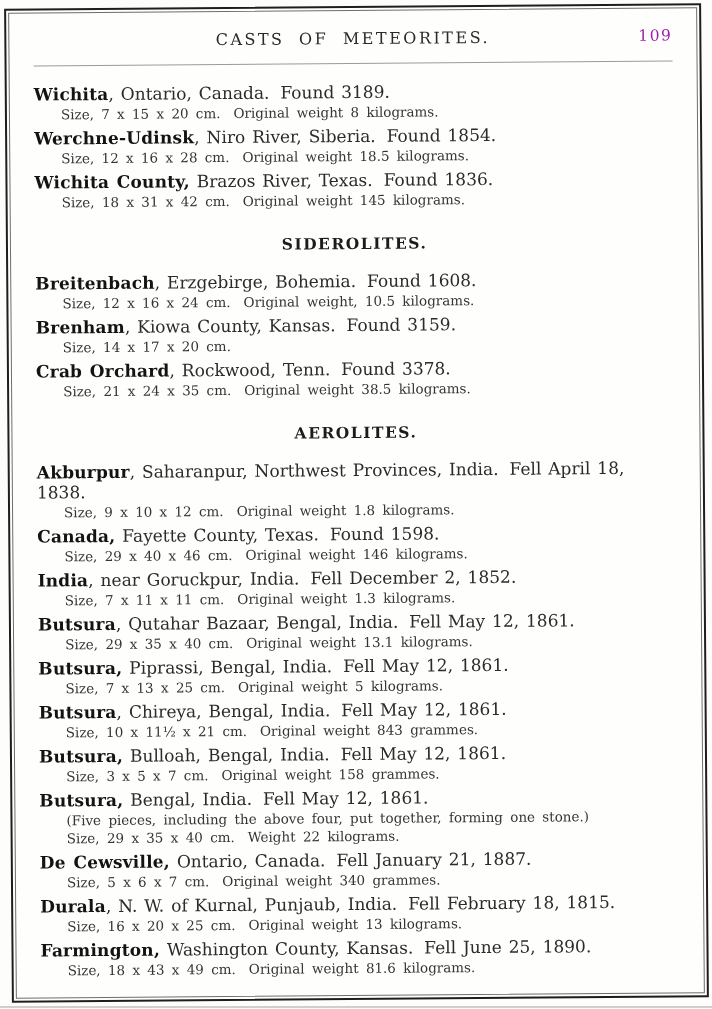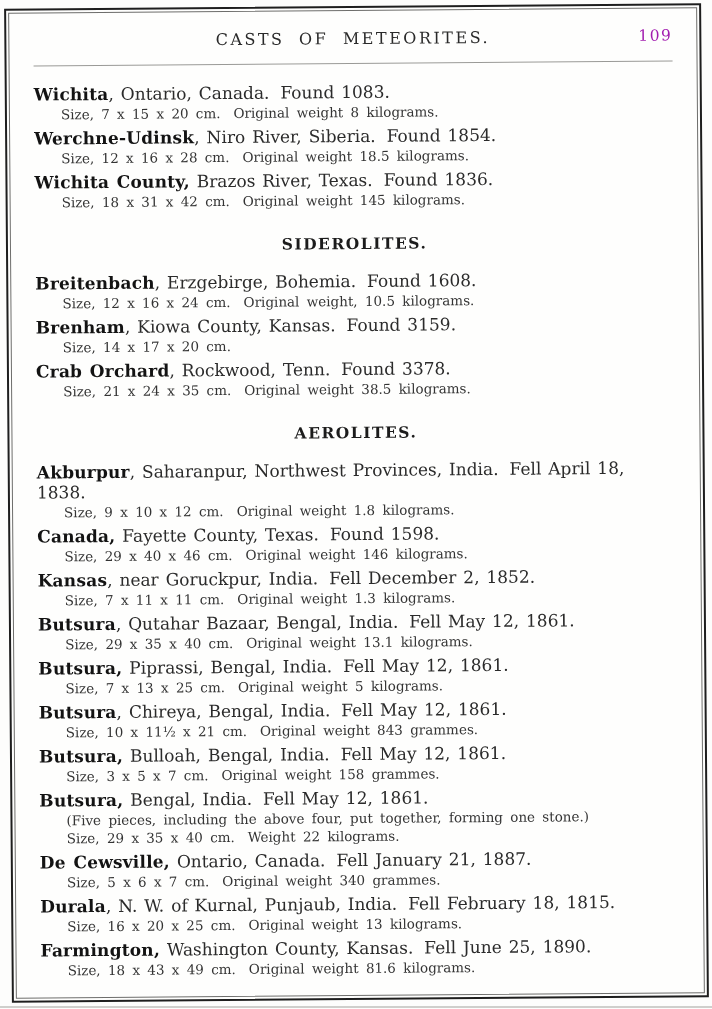--- a/index.html
+++ b/index.html
@@ -59,21 +59,21 @@
 
       <div class="header">
         <div class="title">CASTS OF METEORITES.</div>
         <div class="pagenum">109</div>
       </div>
       <div class="rule"></div>
 
       <div class="entries">
 
         <div class="entry">
-          <div class="entry-head"><span class="nm">Wichita</span><span>, Ontario, Canada.</span><span class="dt">Found 1083.</span></div>
+          <div class="entry-head"><span class="nm">Wichita</span><span>, Ontario, Canada.</span><span class="dt">Found 3189.</span></div>
           <div class="detail"><span>Size, 7 x 15 x 20 cm.</span><span class="wt">Original weight 8 kilograms.</span></div>
         </div>
         <div class="entry">
           <div class="entry-head"><span class="nm">Werchne-Udinsk</span><span>, Niro River, Siberia.</span><span class="dt">Found 1854.</span></div>
           <div class="detail"><span>Size, 12 x 16 x 28 cm.</span><span class="wt">Original weight 18.5 kilograms.</span></div>
         </div>
         <div class="entry">
           <div class="entry-head"><span class="nm">Wichita County,</span><span> Brazos River, Texas.</span><span class="dt">Found 1836.</span></div>
           <div class="detail"><span>Size, 18 x 31 x 42 cm.</span><span class="wt">Original weight 145 kilograms.</span></div>
         </div>
@@ -97,21 +97,21 @@
 
         <div class="entry">
           <div class="entry-head"><span class="nm">Akburpur</span><span>, Saharanpur, Northwest Provinces, India.</span><span class="dt">Fell April 18, 1838.</span></div>
           <div class="detail"><span>Size, 9 x 10 x 12 cm.</span><span class="wt">Original weight 1.8 kilograms.</span></div>
         </div>
         <div class="entry">
           <div class="entry-head"><span class="nm">Canada,</span><span> Fayette County, Texas.</span><span class="dt">Found 1598.</span></div>
           <div class="detail"><span>Size, 29 x 40 x 46 cm.</span><span class="wt">Original weight 146 kilograms.</span></div>
         </div>
         <div class="entry">
-          <div class="entry-head"><span class="nm">Kansas</span><span>, near Goruckpur, India.</span><span class="dt">Fell December 2, 1852.</span></div>
+          <div class="entry-head"><span class="nm">India</span><span>, near Goruckpur, India.</span><span class="dt">Fell December 2, 1852.</span></div>
           <div class="detail"><span>Size, 7 x 11 x 11 cm.</span><span class="wt">Original weight 1.3 kilograms.</span></div>
         </div>
         <div class="entry">
           <div class="entry-head"><span class="nm">Butsura</span><span>, Qutahar Bazaar, Bengal, India.</span><span class="dt">Fell May 12, 1861.</span></div>
           <div class="detail"><span>Size, 29 x 35 x 40 cm.</span><span class="wt">Original weight 13.1 kilograms.</span></div>
         </div>
         <div class="entry">
           <div class="entry-head"><span class="nm">Butsura,</span><span> Piprassi, Bengal, India.</span><span class="dt">Fell May 12, 1861.</span></div>
           <div class="detail"><span>Size, 7 x 13 x 25 cm.</span><span class="wt">Original weight 5 kilograms.</span></div>
         </div>

